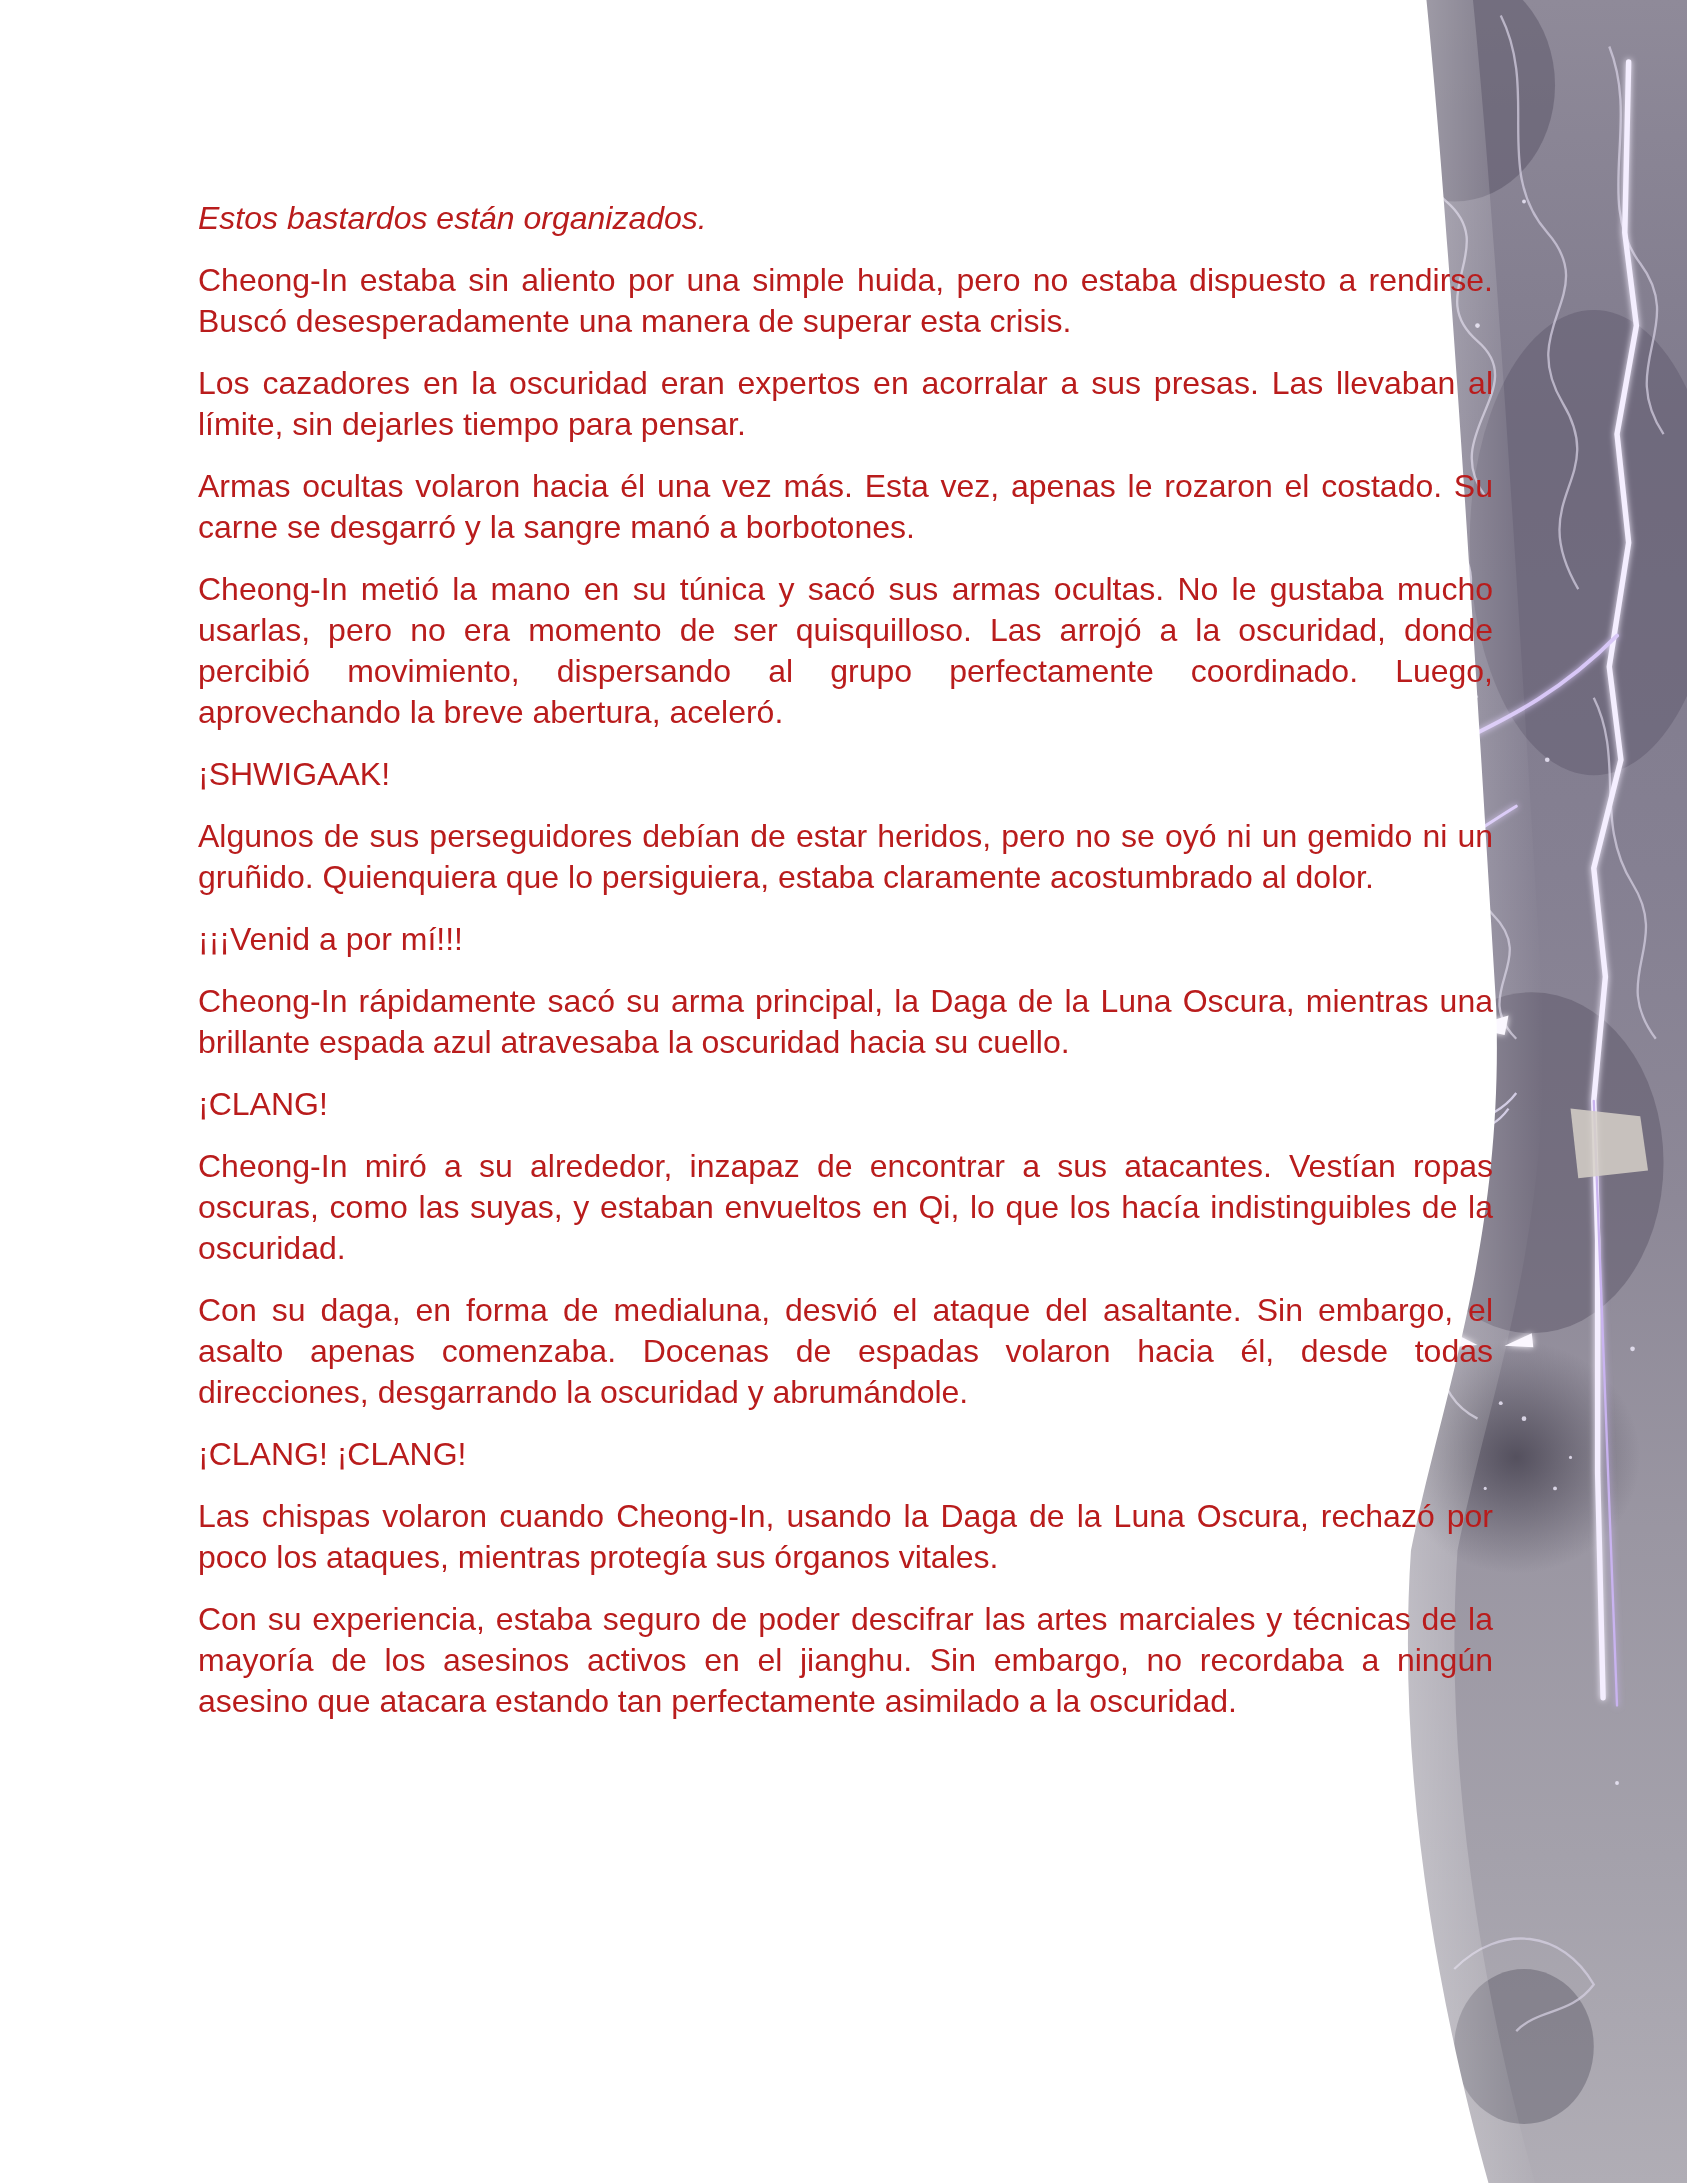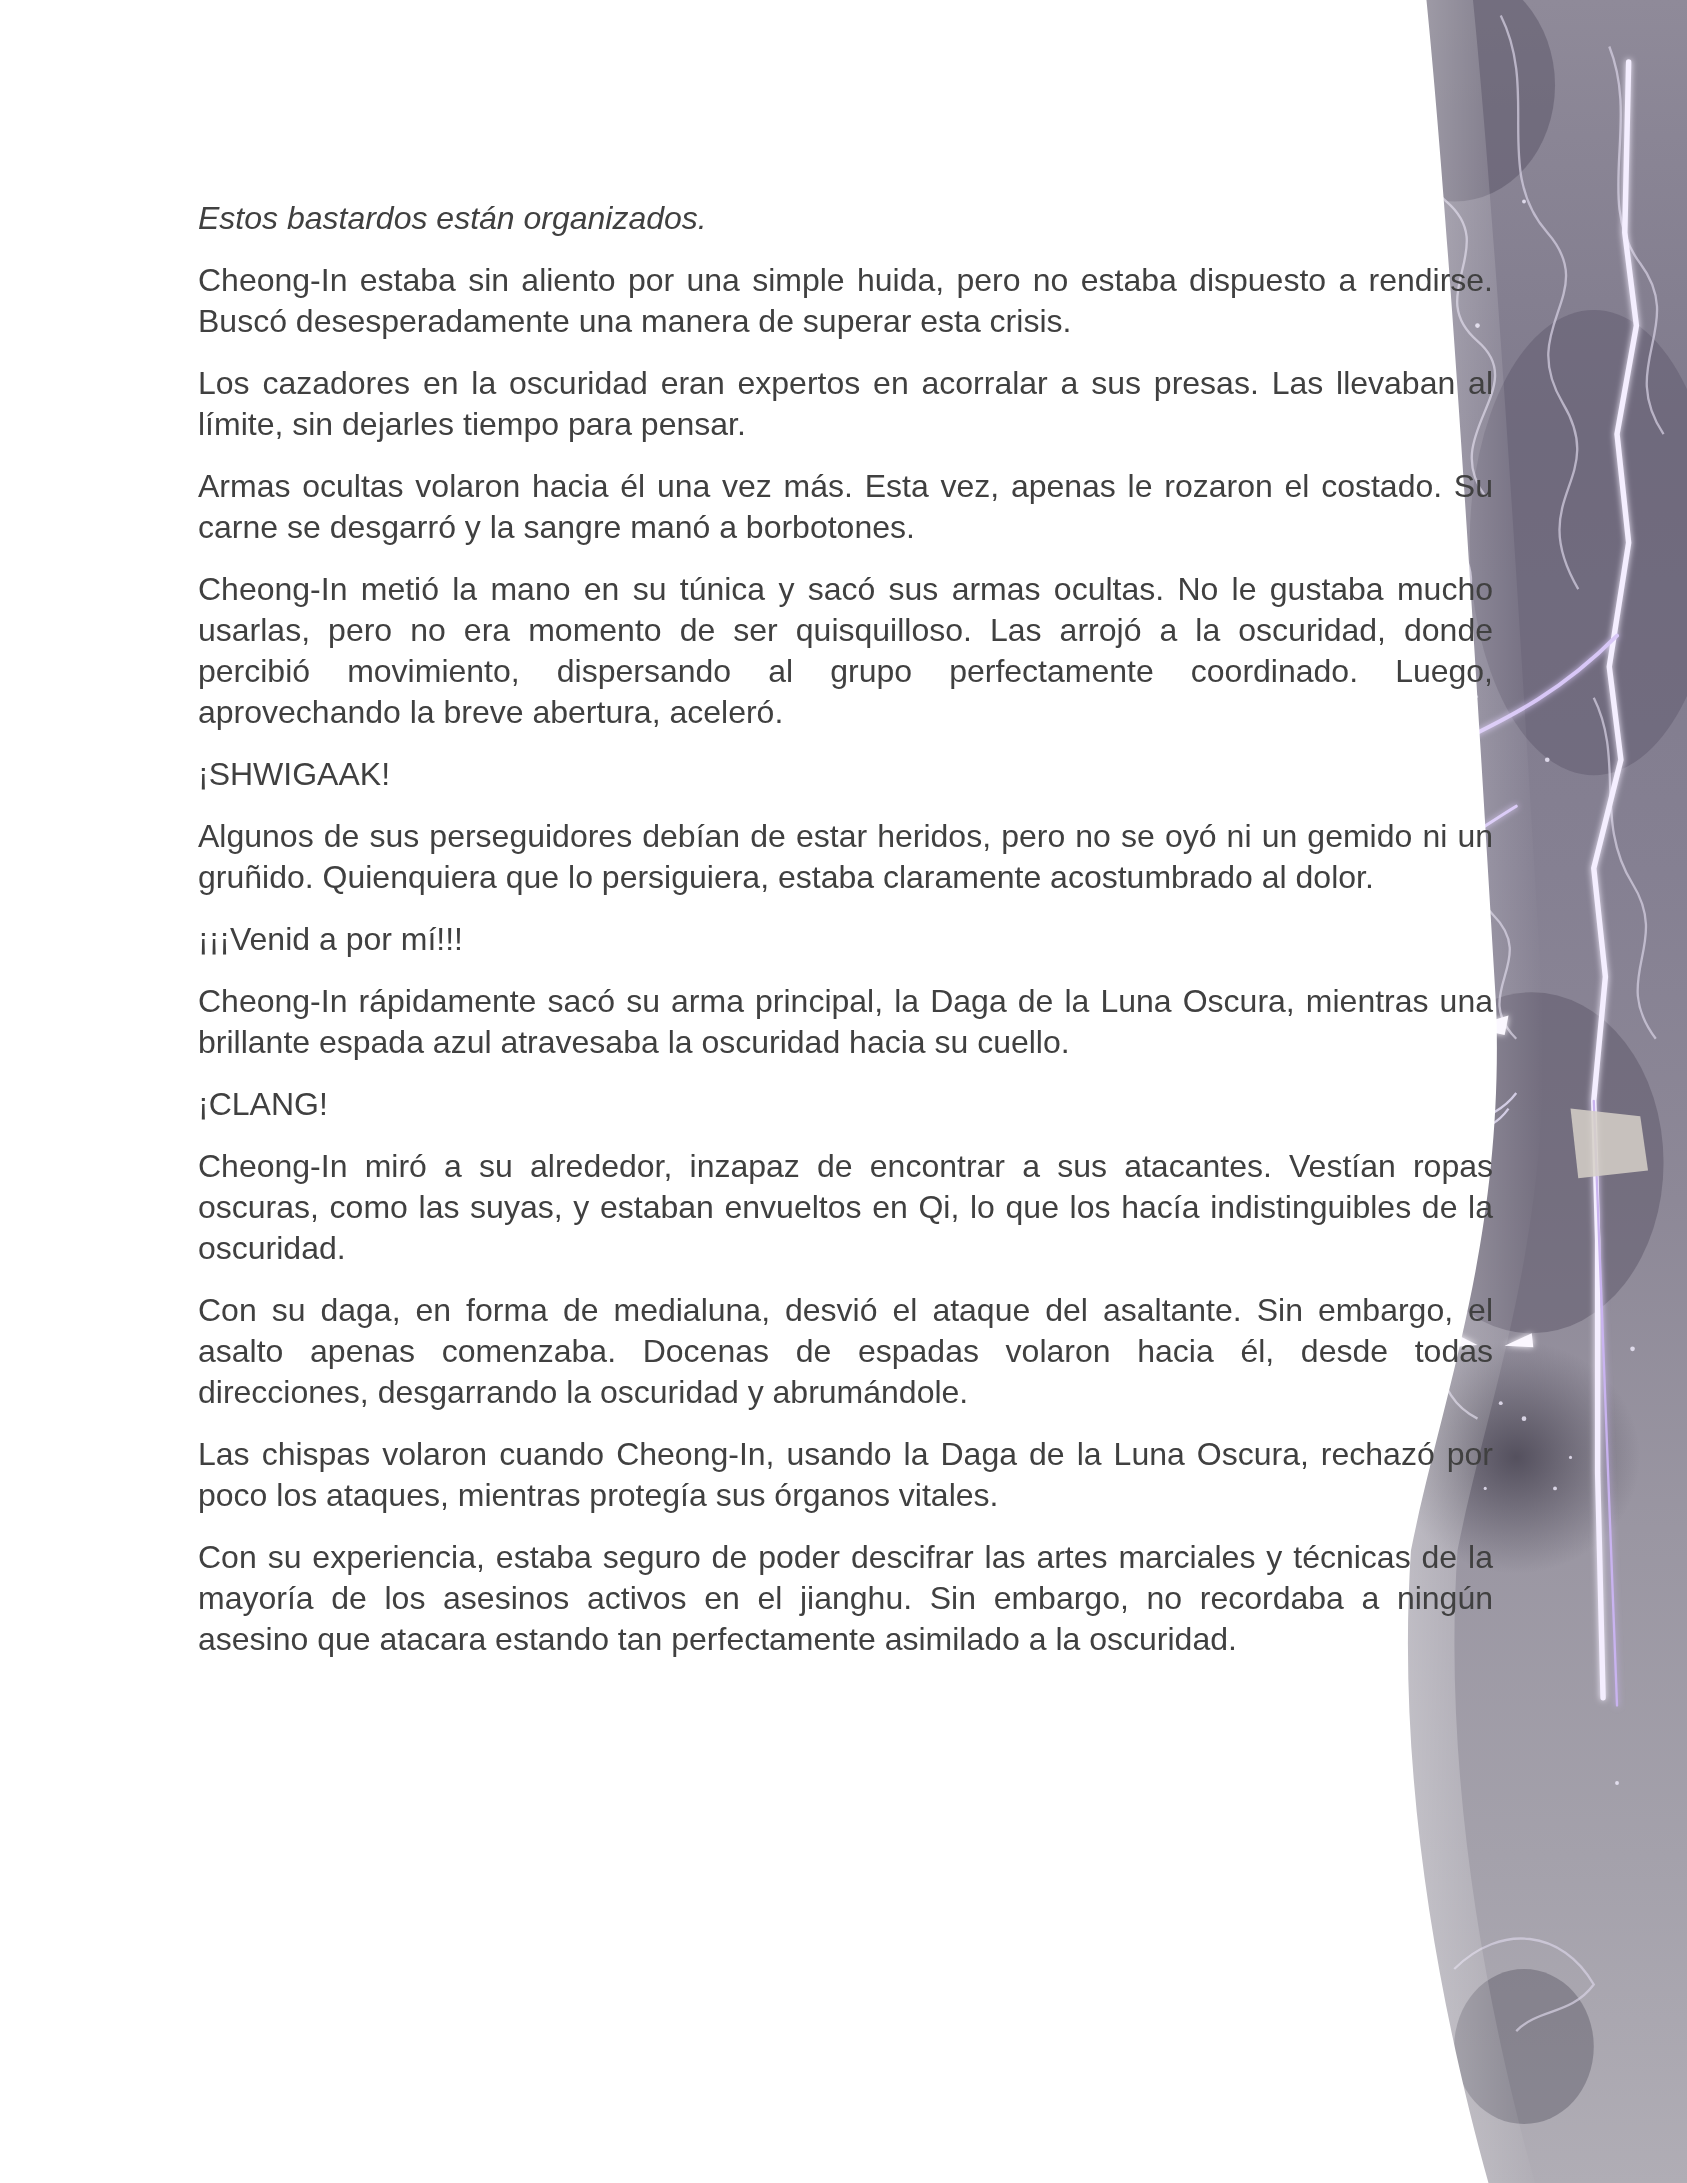--- a/index.html
+++ b/index.html
@@ -11,21 +11,21 @@
   .art {
     position: absolute; right: 0; top: 0; width: 326px; height: 2183px;
     background: linear-gradient(180deg, #8f8a99 0%, #7f7a8c 20%, #858092 40%, #8d8897 55%, #9a96a2 70%, #a4a1ab 85%, #b0adb5 100%);
   }
   .art svg { position: absolute; left: 0; top: 0; }
   .fade {
     position: absolute; left: 0; top: 0; width: 1687px; height: 2183px; pointer-events: none;
   }
   .page {
     position: absolute; left: 198px; top: 198px; width: 1295px;
-    font-size: 32px; line-height: 41px; color: #404040;
+    font-size: 32px; line-height: 41px; color: #b91c1c;
   }
   .page p { margin: 0 0 21px 0; text-align: justify; }
   .page p.left { text-align: left; }
   .page p.it { font-style: italic; }
 </style>
 </head>
 <body>
 
 <div class="art">
   <svg width="326" height="2183" viewBox="0 0 420 2816">
@@ -118,16 +118,17 @@
   <p>Los cazadores en la oscuridad eran expertos en acorralar a sus presas. Las llevaban al límite, sin dejarles tiempo para pensar.</p>
   <p>Armas ocultas volaron hacia él una vez más. Esta vez, apenas le rozaron el costado. Su carne se desgarró y la sangre manó a borbotones.</p>
   <p>Cheong-In metió la mano en su túnica y sacó sus armas ocultas. No le gustaba mucho usarlas, pero no era momento de ser quisquilloso. Las arrojó a la oscuridad, donde percibió movimiento, dispersando al grupo perfectamente coordinado. Luego, aprovechando la breve abertura, aceleró.</p>
   <p class="left">¡SHWIGAAK!</p>
   <p>Algunos de sus perseguidores debían de estar heridos, pero no se oyó ni un gemido ni un gruñido. Quienquiera que lo persiguiera, estaba claramente acostumbrado al dolor.</p>
   <p class="left">¡¡¡Venid a por mí!!!</p>
   <p>Cheong-In rápidamente sacó su arma principal, la Daga de la Luna Oscura, mientras una brillante espada azul atravesaba la oscuridad hacia su cuello.</p>
   <p class="left">¡CLANG!</p>
   <p>Cheong-In miró a su alrededor, inzapaz de encontrar a sus atacantes. Vestían ropas oscuras, como las suyas, y estaban envueltos en Qi, lo que los hacía indistinguibles de la oscuridad.</p>
   <p>Con su daga, en forma de medialuna, desvió el ataque del asaltante. Sin embargo, el asalto apenas comenzaba. Docenas de espadas volaron hacia él, desde todas direcciones, desgarrando la oscuridad y abrumándole.</p>
+  <p class="left">¡CLANG! ¡CLANG!</p>
   <p>Las chispas volaron cuando Cheong-In, usando la Daga de la Luna Oscura, rechazó por poco los ataques, mientras protegía sus órganos vitales.</p>
   <p>Con su experiencia, estaba seguro de poder descifrar las artes marciales y técnicas de la mayoría de los asesinos activos en el jianghu. Sin embargo, no recordaba a ningún asesino que atacara estando tan perfectamente asimilado a la oscuridad.</p>
 </div>
 
 
 </body></html>

